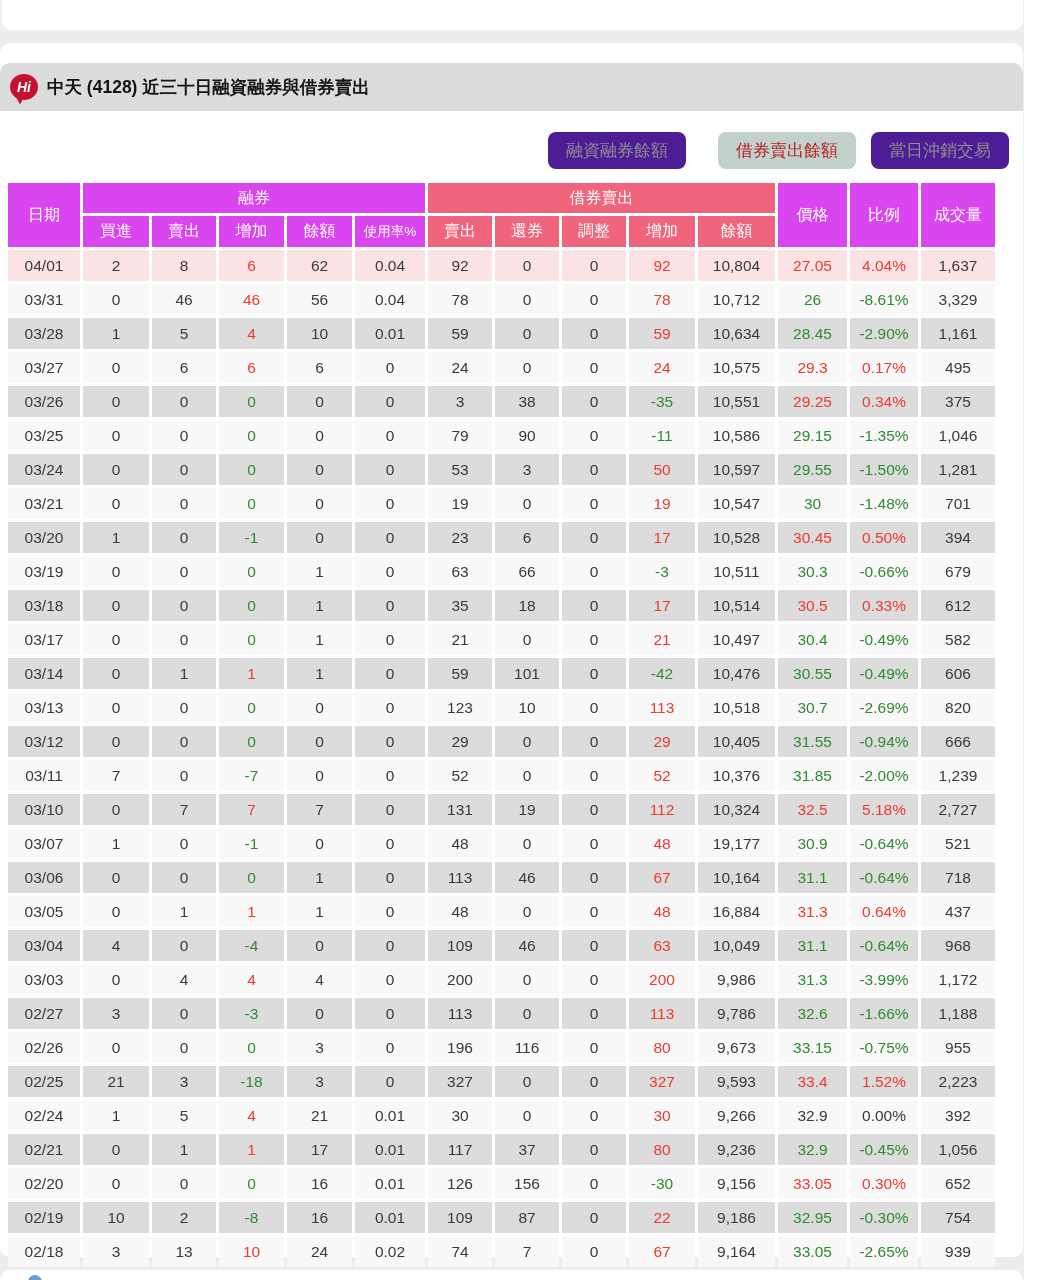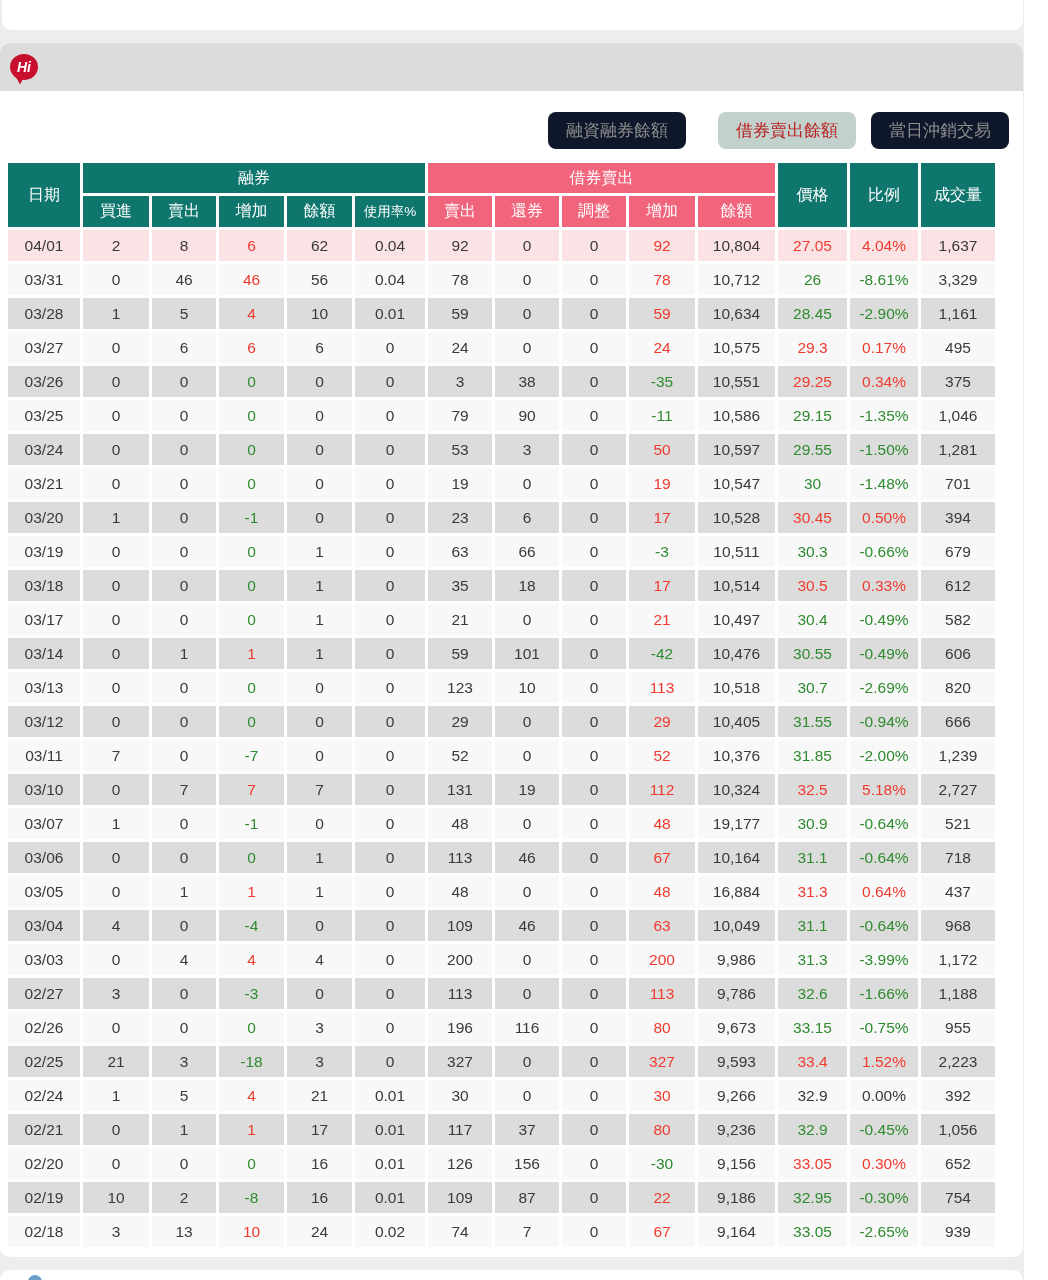--- a/index.html
+++ b/index.html
@@ -16,51 +16,51 @@
   .right-strip {
     position:absolute; left:1024px; top:0; width:24px; height:1280px;
     background:#ffffff;
   }
   .card {
     position:absolute; left:0; top:43px; width:1023px; height:1214px;
     background:#ffffff; border-radius:10px;
   }
   .card-header {
     height:48px; background:#dcdcdc; border-radius:10px 10px 0 0;
-    display:flex; align-items:center; padding-left:10px; box-sizing:border-box; gap:9px;
+    display:flex; align-items:center; padding-left:10px; box-sizing:border-box; gap:9px;margin-top:20px;
   }
   .hi-logo {
     width:28px; height:26px; background:#c8102e; border-radius:50%;
     display:flex; align-items:center; justify-content:center;
     color:#fff; font-weight:bold; font-style:italic; font-size:14px;
     position:relative; flex:0 0 auto;
   }
   .hi-logo::after {
     content:""; position:absolute; left:4px; bottom:-4px;
     width:0; height:0;
     border-left:7px solid transparent; border-right:2px solid transparent;
     border-top:8px solid #c8102e; transform:rotate(12deg);
   }
   .card-title { font-size:17.5px; font-weight:bold; color:#141414; margin:0; }
 
   .tab-row { display:flex; justify-content:flex-end; margin:21px 14px 11px 0; }
   .tab-btn {
     font-family:inherit; font-size:17px; border:none;
-    background:#0f172a; color:#8f8f8f;
+    background:#4c1d95; color:#8f8f8f;
     height:37px; padding:0 18px; border-radius:8px; margin-left:15px; cursor:pointer;
   }
   .tab-btn.active { background:#c3d1cd; color:#b91c1c;margin-left:32px; }
 
   table.data-table {
     border-collapse:separate; border-spacing:3px;
     margin-left:5px; table-layout:fixed;
   }
   .data-table th { font-weight:normal; color:#ffffff; font-size:16px; height:30px; padding:0; text-align:center; }
   .data-table tr.sub th { height:31px; }
-  .th-dark { background:#0f766e; }
+  .th-dark { background:#d946ef; }
   .th-light { background:#f0647c; }
   th.small { font-size:13.5px; }
 
   .data-table td {
     text-align:center; font-size:15.5px; color:#3a3a3a;
     height:31px; padding:0; white-space:nowrap;
   }
   tr.hl td { background:#fbe3e5;text-align:center; }
   tr.lt td { background:#f8f8f9; }
   tr.gy td { background:#dcdcdc; }
@@ -85,20 +85,21 @@
 <body>
 
 <div class="prev-tail"></div>
 <div class="right-strip"></div>
 
 <div class="card">
   <div class="card-header">
     <span class="hi-logo">
       <span>Hi</span>
     </span>
+    <h1 class="card-title">中天 (4128) 近三十日融資融券與借券賣出</h1>
   </div>
 
   <div class="tab-row" id="tabRow">
       <button class="tab-btn">融資融券餘額</button>
       <button class="tab-btn active">借券賣出餘額</button>
       <button class="tab-btn">當日沖銷交易</button>
     </div>
 
   <table class="data-table">
     <colgroup>

